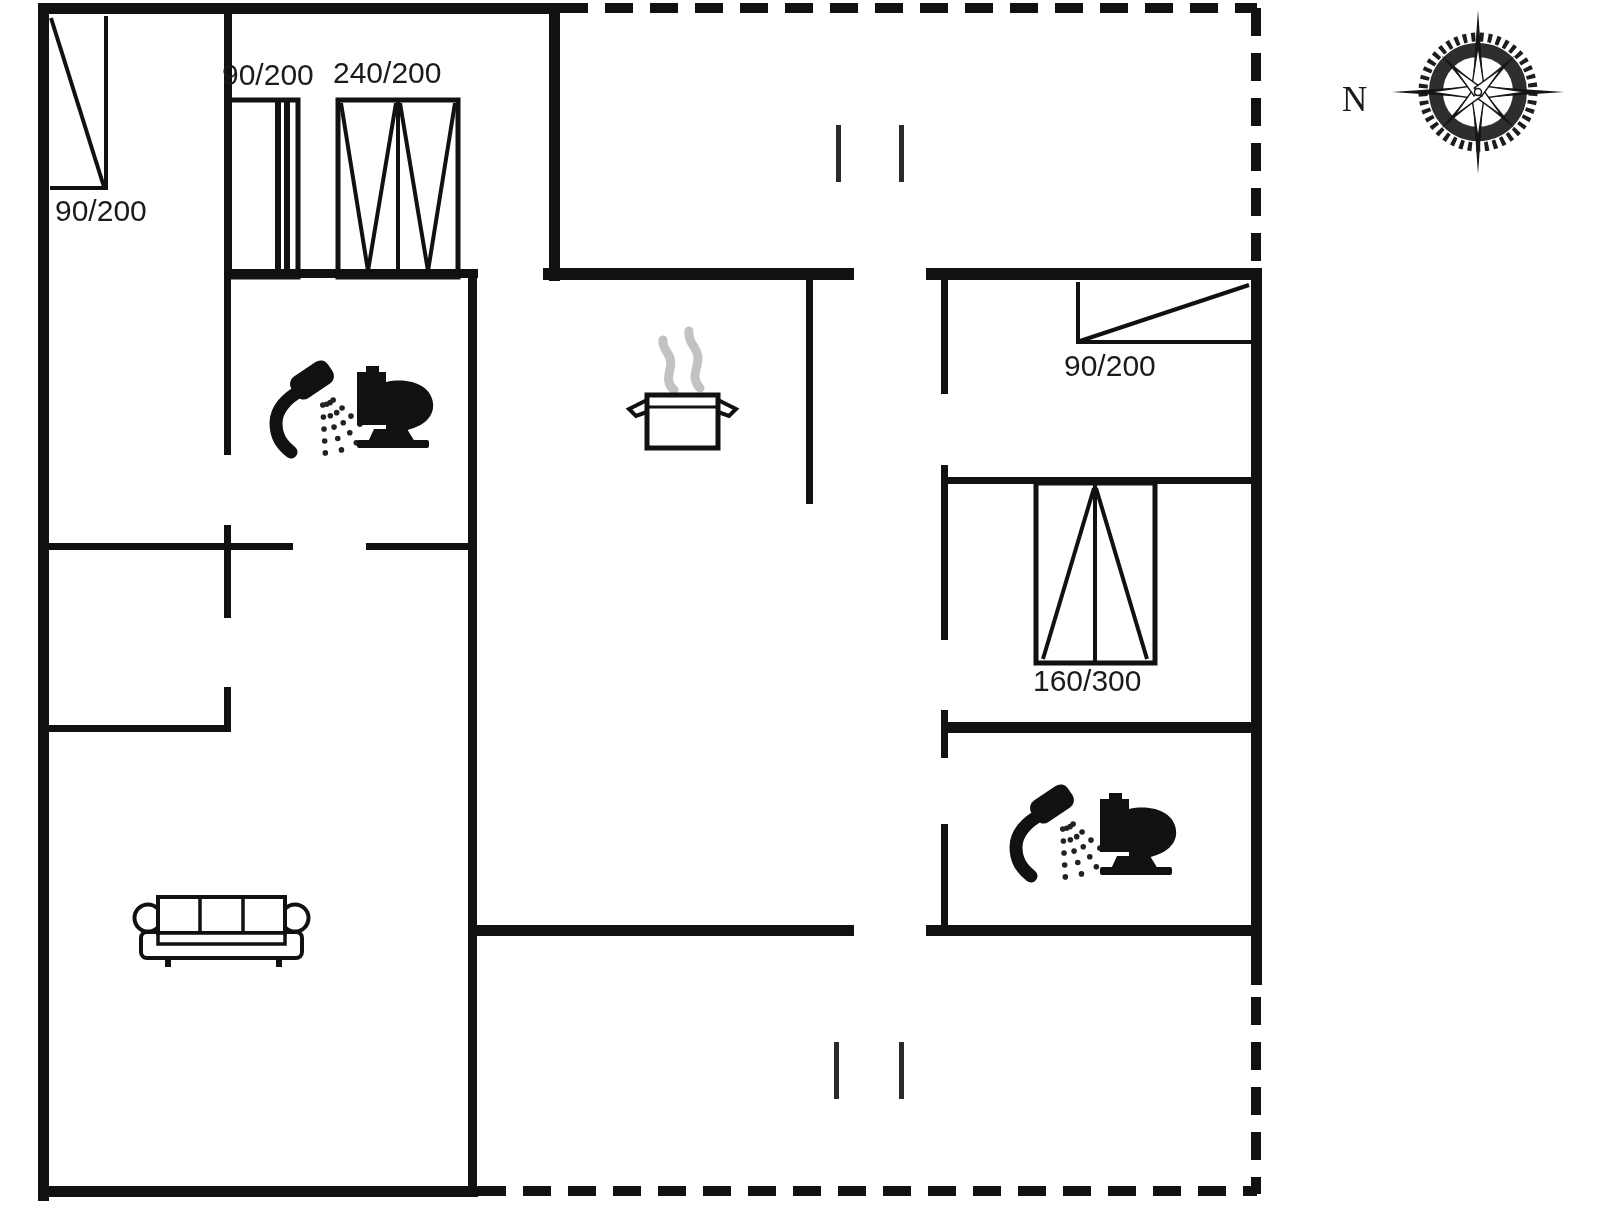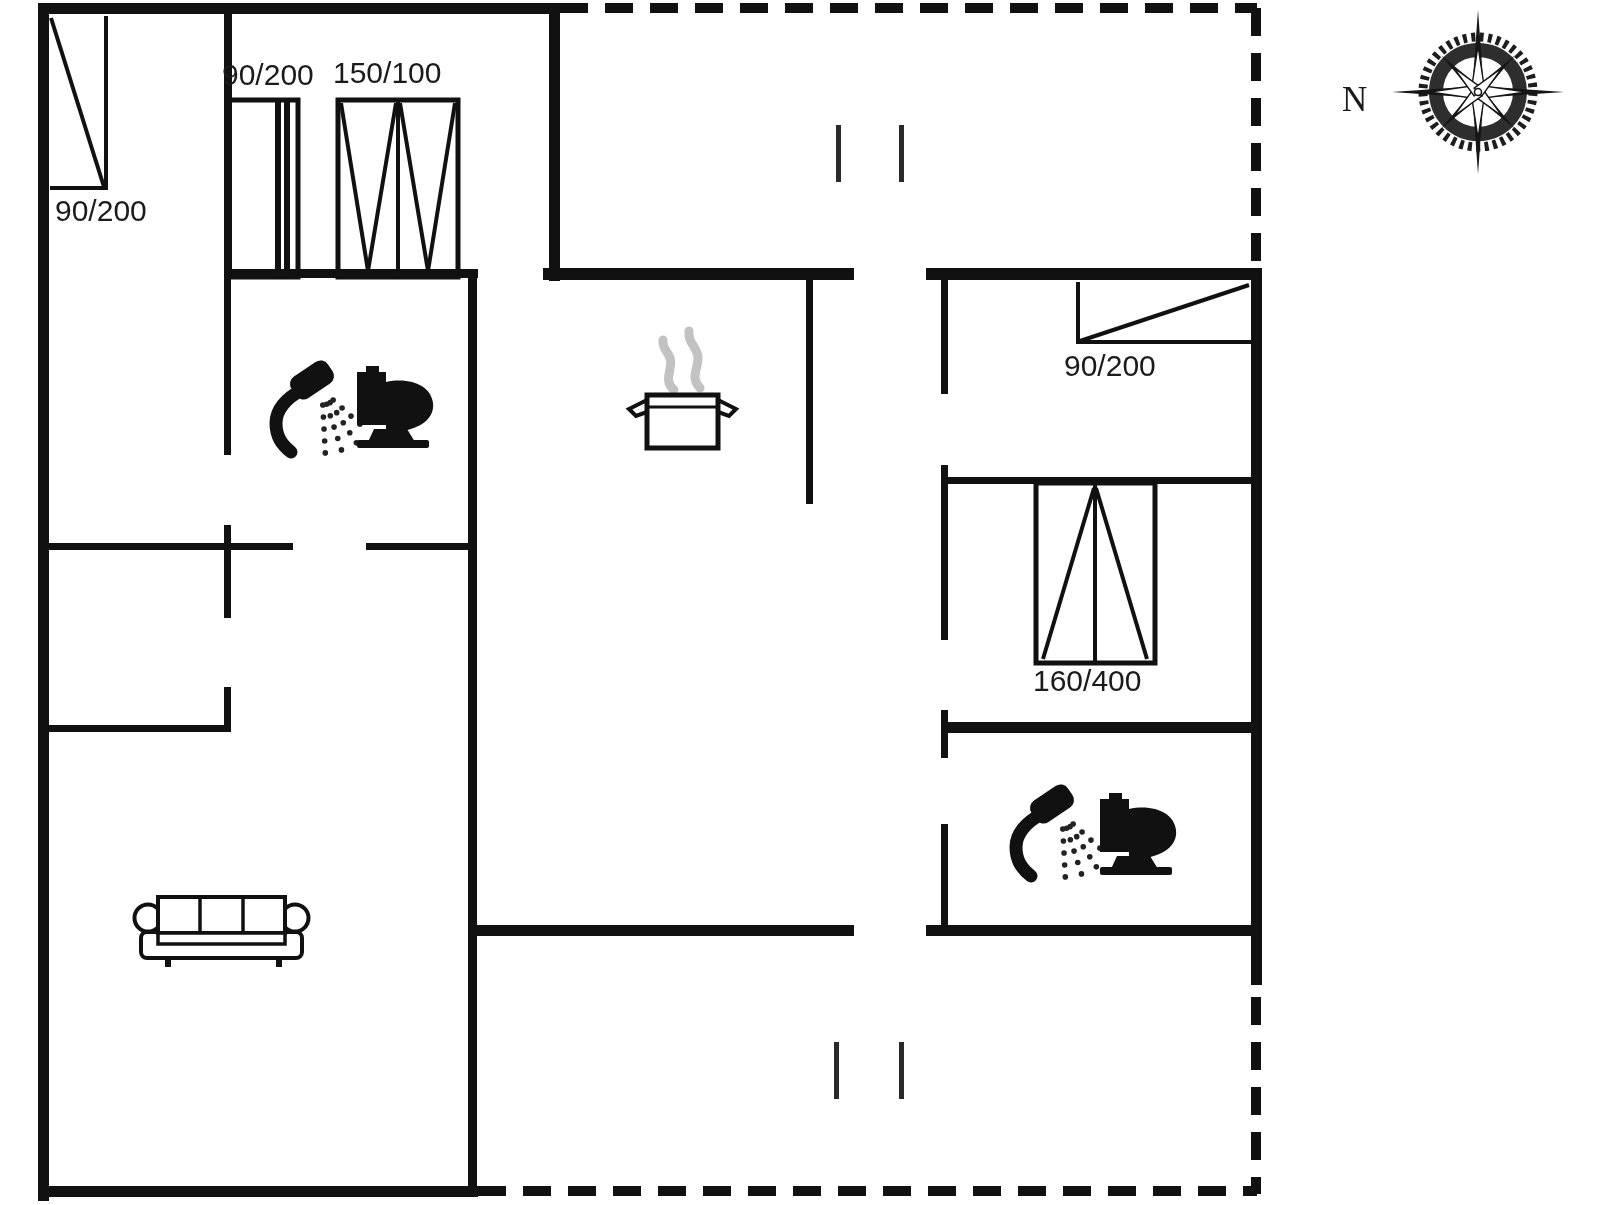--- a/index.html
+++ b/index.html
@@ -189,18 +189,18 @@
         <polygon points="1502.0,116.0 1474.1,95.9 1481.9,88.1" fill="#ffffff" stroke="#161616" stroke-width="1.4"></polygon>
         <polygon points="1454.0,116.0 1474.1,88.1 1481.9,95.9" fill="#ffffff" stroke="#161616" stroke-width="1.4"></polygon>
         <polygon points="1454.0,68.0 1481.9,88.1 1474.1,95.9" fill="#ffffff" stroke="#161616" stroke-width="1.4"></polygon>
         <polygon points="1502.0,68.0 1481.9,95.9 1474.1,88.1" fill="#ffffff" stroke="#161616" stroke-width="1.4"></polygon>
         <circle cx="1478" cy="92" r="3.5" fill="#ffffff" stroke="#161616" stroke-width="1.5"></circle>
       </g>
     </svg>
   <div id="labels-layer">
       <span class="dim-label" style="left: 55px; top: 196px; font-size: 30px;">90/200</span>
       <span class="dim-label" style="left: 222px; top: 60px; font-size: 30px;">90/200</span>
-      <span class="dim-label" style="left: 333px; top: 58px; font-size: 30px;">150/100</span>
+      <span class="dim-label" style="left: 333px; top: 58px; font-size: 30px;">240/200</span>
       <span class="dim-label" style="left: 1064px; top: 351px; font-size: 30px;">90/200</span>
-      <span class="dim-label" style="left: 1033px; top: 666px; font-size: 30px;">160/400</span>
+      <span class="dim-label" style="left: 1033px; top: 666px; font-size: 30px;">160/300</span>
       <span class="dim-label serif" style="left: 1342px; top: 82px; font-size: 35px;">N</span>
     </div>
 </div>
 
 </body></html>

